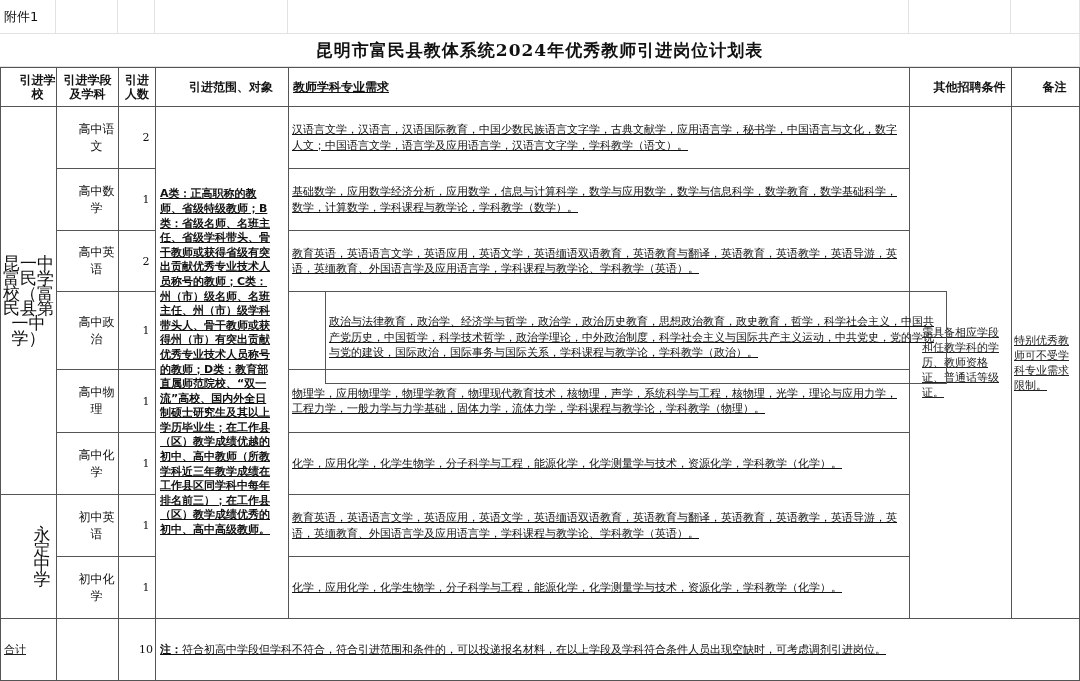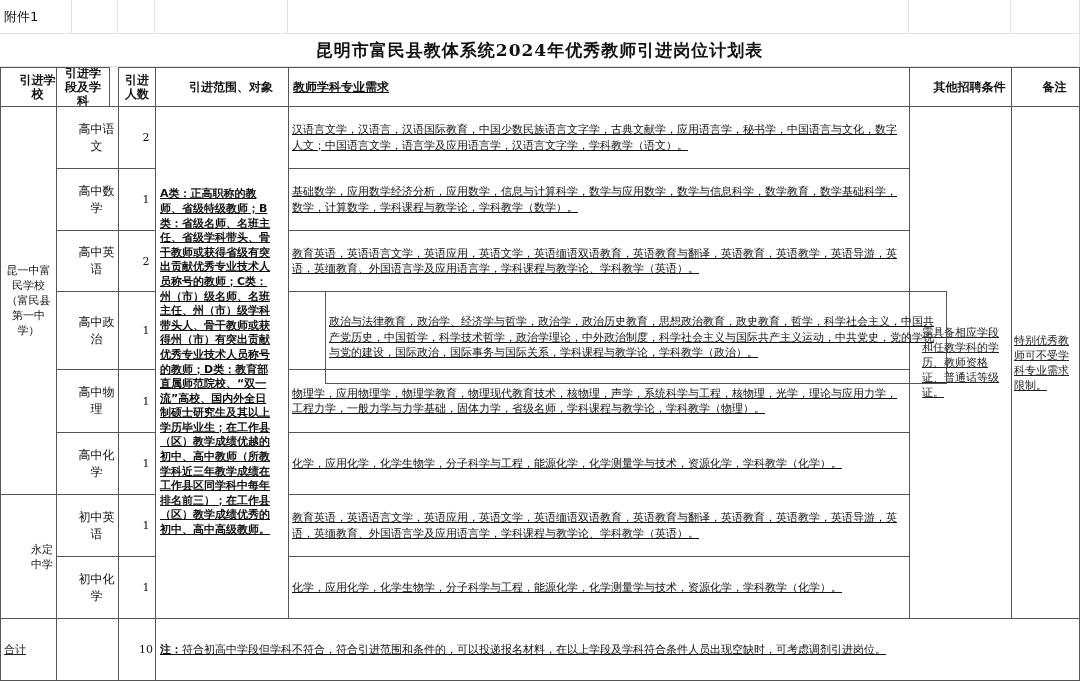--- a/index.html
+++ b/index.html
@@ -9,45 +9,45 @@
   .cell { position: absolute; box-sizing: border-box; overflow: hidden; }
   .grid-light { border-right: 1px solid #e2e2e2; border-bottom: 1px solid #e2e2e2; }
   .b { border: 1px solid #555; }
   .center { display: flex; align-items: center; justify-content: center; text-align: center; padding-left: 18px; }
   .vcenter { display: flex; align-items: center; text-decoration: underline; }
   .attach { font-size: 13px; padding-left: 4px; display: flex; align-items: center; }
   .title { font-family: "DejaVu Serif", "Liberation Serif", serif; font-size: 17px; font-weight: bold;
            letter-spacing: 1px; display: flex; align-items: center; justify-content: center; }
   .hdr { font-size: 12px; font-weight: bold; line-height: 14px; }
   .txt { font-size: 11px; line-height: 15px; color: #222; }
-  .school { font-size: 11px; line-height: 15px; padding: 0 2px; }
+  .school { font-size: 17px; line-height: 15px; padding: 0 2px; }
   .subject { font-size: 12px; }
   .num { font-family: "DejaVu Serif", "Liberation Serif", serif; font-size: 11px; }
   .scope { font-size: 11px; line-height: 14.6px; font-weight: bold; padding: 0 15px 0 4px; text-align: left; }
   .major { font-size: 11px; line-height: 15.5px; padding: 0 3px; text-align: left; }
   .note { font-size: 11px; line-height: 15px; }
   .note b { font-weight: bold; }
 </style>
 </head>
 <body>
 
 <div class="sheet">
 
-  <div class="cell grid-light attach" style="left:0;top:0;width:72px;height:34px;">附件1</div>
+  <div class="cell grid-light attach" style="left:0;top:0;width:56px;height:34px;">附件1</div>
   <div class="cell grid-light" style="left:56px;top:0;width:62px;height:34px;"></div>
   <div class="cell grid-light" style="left:118px;top:0;width:37px;height:34px;"></div>
   <div class="cell grid-light" style="left:155px;top:0;width:133px;height:34px;"></div>
   <div class="cell grid-light" style="left:288px;top:0;width:621px;height:34px;"></div>
   <div class="cell grid-light" style="left:909px;top:0;width:102px;height:34px;"></div>
   <div class="cell grid-light" style="left:1011px;top:0;width:69px;height:34px;"></div>
 
   <div class="cell grid-light title" style="left:0;top:34px;width:1080px;height:33px;">昆明市富民县教体系统2024年优秀教师引进岗位计划表</div>
 
   <div class="cell b center hdr" style="left:0;top:67px;width:57px;height:40px;">引进学校</div>
-  <div class="cell b center hdr" style="left:56px;top:67px;width:54px;height:40px;padding:16px 6px;">引进学段及学科</div>
+  <div class="cell b center hdr" style="left:56px;top:67px;width:63px;height:40px;padding:16px 6px;">引进学段及学科</div>
   <div class="cell b center hdr" style="left:118px;top:67px;width:38px;height:40px;padding:0 6px;">引进人数</div>
   <div class="cell b center hdr" style="left:155px;top:67px;width:134px;height:40px;">引进范围、对象</div>
   <div class="cell b vcenter hdr" style="left:288px;top:67px;width:622px;height:40px;padding-left:4px;">教师学科专业需求</div>
   <div class="cell b center hdr" style="left:909px;top:67px;width:103px;height:40px;">其他招聘条件</div>
   <div class="cell b center hdr" style="left:1011px;top:67px;width:69px;height:40px;">备注</div>
 
   <div class="cell b center school" style="left:0;top:106px;width:57px;height:389px;">昆一中富民学校（富民县第一中学）</div>
   <div class="cell b center school" style="left:0;top:494px;width:57px;height:125px;padding-left:29px;">永定中学</div>
 
   <div class="cell b vcenter scope" style="left:155px;top:106px;width:134px;height:513px;">
@@ -82,21 +82,21 @@
 
   <div class="cell b center subject" style="left:56px;top:291px;width:63px;height:79px;">高中政治</div>
   <div class="cell b center num" style="left:118px;top:291px;width:38px;height:79px;">1</div>
   <div class="cell b vcenter major" style="left:288px;top:291px;width:622px;height:93px;margin-left:37px;">
       <span>政治与法律教育，政治学、经济学与哲学，政治学，政治历史教育，思想政治教育，政史教育，哲学，科学社会主义，中国共产党历史，中国哲学，科学技术哲学，政治学理论，中外政治制度，科学社会主义与国际共产主义运动，中共党史，党的学说与党的建设，国际政治，国际事务与国际关系，学科课程与教学论，学科教学（政治）。</span>
     </div>
 
   <div class="cell b center subject" style="left:56px;top:369px;width:63px;height:64px;">高中物理</div>
   <div class="cell b center num" style="left:118px;top:369px;width:38px;height:64px;">1</div>
   <div class="cell b vcenter major" style="left:288px;top:369px;width:622px;height:64px;">
-      <span>物理学，应用物理学，物理学教育，物理现代教育技术，核物理，声学，系统科学与工程，核物理，光学，理论与应用力学，工程力学，一般力学与力学基础，固体力学，省级名师，学科课程与教学论，学科教学（物理）。</span>
+      <span>物理学，应用物理学，物理学教育，物理现代教育技术，核物理，声学，系统科学与工程，核物理，光学，理论与应用力学，工程力学，一般力学与力学基础，固体力学，流体力学，学科课程与教学论，学科教学（物理）。</span>
     </div>
 
   <div class="cell b center subject" style="left:56px;top:432px;width:63px;height:63px;">高中化学</div>
   <div class="cell b center num" style="left:118px;top:432px;width:38px;height:63px;">1</div>
   <div class="cell b vcenter major" style="left:288px;top:432px;width:622px;height:63px;">
       <span>化学，应用化学，化学生物学，分子科学与工程，能源化学，化学测量学与技术，资源化学，学科教学（化学）。</span>
     </div>
 
   <div class="cell b center subject" style="left:56px;top:494px;width:63px;height:63px;">初中英语</div>
   <div class="cell b center num" style="left:118px;top:494px;width:38px;height:63px;">1</div>

